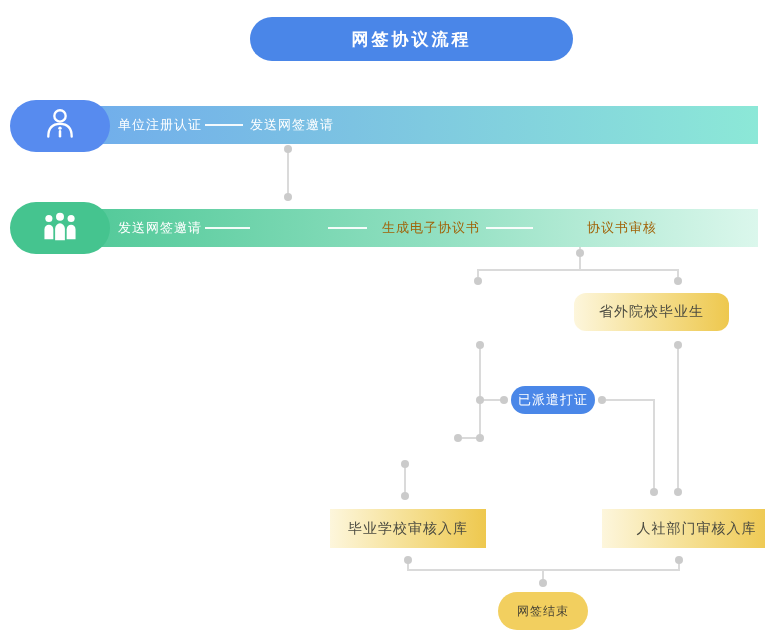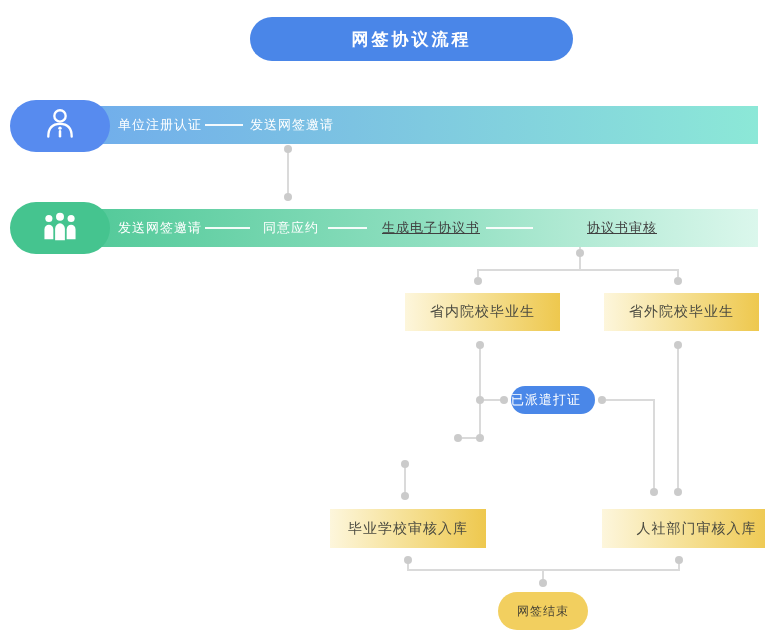--- a/index.html
+++ b/index.html
@@ -21,38 +21,38 @@
     position:absolute;left:10px;width:100px;height:52px;border-radius:26px;z-index:3;
     display:flex;align-items:center;justify-content:center;
   }
   .lane1-pill{top:100px;background:#578bef;}
   .lane2-pill{top:202px;background:#45c48f;}
   .bar-label{
     position:absolute;z-index:2;font-size:13px;letter-spacing:1px;
     height:38px;line-height:38px;white-space:nowrap;
   }
   .row1{top:106px;} .row2{top:209px;}
-  .white{color:#ffffff;} .green{color:#404040;text-decoration:underline;}
+  .white{color:#ffffff;} .green{color:#a16207;}
   .wline{position:absolute;height:2px;background:rgba(255,255,255,.92);z-index:2;}
   .wl1{top:124px;} .wl2{top:227px;}
   
   .dot{position:absolute;width:8px;height:8px;border-radius:50%;background:#cbcbcb;z-index:2;}
   .hline{position:absolute;height:2px;background:#dadada;}
   .vline{position:absolute;width:2px;background:#dadada;}
   
   .gold-box{
     position:absolute;width:155px;height:38px;z-index:2;
     background:linear-gradient(90deg,#fdf6dc 0%,#f6e29a 45%,#eec84e 100%);
     color:#4a4a40;font-size:14px;letter-spacing:1px;
     display:flex;align-items:center;justify-content:center;
   }
   
   .mini-pill{
     position:absolute;height:28px;border-radius:14px;color:#fff;font-size:13px;letter-spacing:1px;
-    display:flex;align-items:center;z-index:3;
+    display:flex;align-items:center;justify-content:center;z-index:3;
   }
   .pill-blue{left:511px;top:386px;width:84px;background:#4a87e8;}
   .pill-orange{left:367px;top:424px;width:81px;background:#f7963d;}
   .finish-pill{
     position:absolute;left:498px;top:592px;width:90px;height:38px;border-radius:19px;
     background:#f2cf5f;color:#474335;font-size:12px;letter-spacing:1px;
     display:flex;align-items:center;justify-content:center;z-index:3;
   }
 </style>
 </head>
@@ -91,38 +91,34 @@
         <path d="M4.5 33 v-11 a5 5.5 0 0 1 10 0 v11 z" fill="#fff"></path>
         <circle cx="22" cy="7.5" r="4.5" fill="#fff"></circle>
         <path d="M16.5 34 v-13 a5.5 6 0 0 1 11 0 v13 z" fill="#fff"></path>
         <circle cx="34.5" cy="9.5" r="4" fill="#fff"></circle>
         <path d="M29.5 33 v-11 a5 5.5 0 0 1 10 0 v11 z" fill="#fff"></path>
       </svg>
     </span>
   </div>
   <span class="bar-label row2 white" style="left:118px;">发送网签邀请</span>
   <div class="wline wl2" style="left:205px;width:45px;"></div>
-  <span class="bar-label row2 white" style="left:263px;">同意应约</span>
   <div class="wline wl2" style="left:328px;width:39px;"></div>
   <span class="bar-label row2 green" style="left:382px;">生成电子协议书</span>
   <div class="wline wl2" style="left:486px;width:47px;"></div>
   <span class="bar-label row2 green" style="left:543px;margin-left:44px;">协议书审核</span>
 
   <div class="dot" style="left:576px;top:249px;"></div>
   <div class="vline" style="left:579px;top:247px;height:22px;"></div>
   <div class="hline" style="left:477px;top:269px;width:202px;"></div>
   <div class="vline" style="left:477px;top:271px;height:6px;"></div>
   <div class="vline" style="left:677px;top:271px;height:6px;"></div>
   <div class="dot" style="left:474px;top:277px;"></div>
   <div class="dot" style="left:674px;top:277px;"></div>
 
-  <div class="gold-box" style="left:405px;top:293px;">
-    <span>省内院校毕业生</span>
-  </div>
-  <div class="gold-box" style="left:604px;top:293px;">
+  <div class="gold-box" style="left:574px;top:293px;border-radius:12px;">
     <span>省外院校毕业生</span>
   </div>
 
   <div class="dot" style="left:476px;top:341px;"></div>
   <div class="vline" style="left:479px;top:347px;height:90px;"></div>
   <div class="dot" style="left:476px;top:396px;"></div>
   <div class="hline" style="left:482px;top:399px;width:22px;"></div>
   <div class="dot" style="left:500px;top:396px;"></div>
   <div class="dot" style="left:476px;top:434px;"></div>
 

